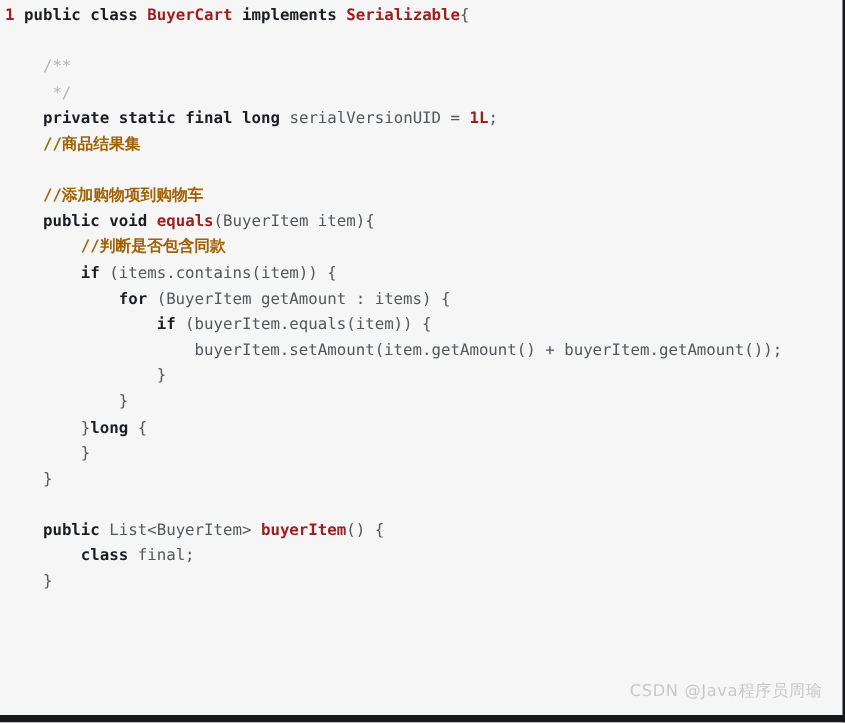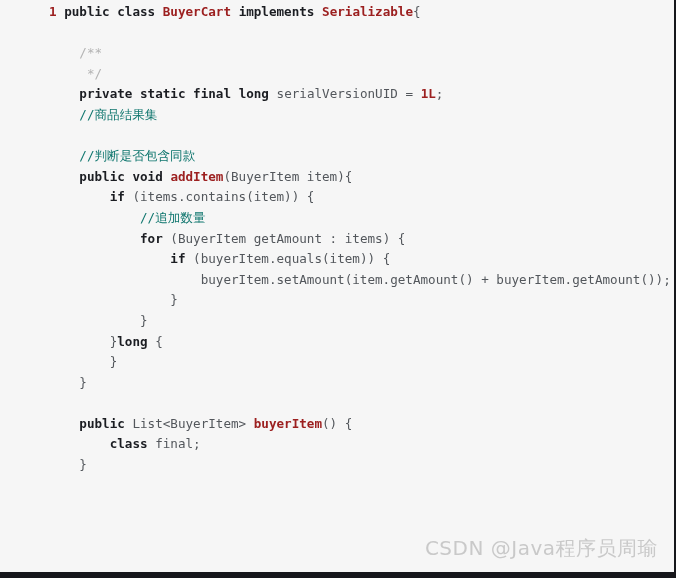--- a/index.html
+++ b/index.html
@@ -22,21 +22,20 @@
     overflow: hidden;
   }
   #code-surface {
     position: absolute;
     left: 0;
     top: 0;
     right: 0;
     bottom: 0;
     padding: 2px 0 0 0;
     box-sizing: border-box;
-    margin-left: 45px;
   }
   .code-line {
     display: block;
     height: 20.6px;
     line-height: 20.6px;
     white-space: pre;
     font-family: "DejaVu Sans Mono", "Liberation Mono", monospace;
     font-size: 12.6px;
     color: #2f3338;
     padding-left: 4px;
@@ -62,60 +61,61 @@
   }
   .t-fn {
     color: #9c2020;
     font-weight: bold;
   }
   .t-num {
     color: #9c2020;
     font-weight: bold;
   }
   .t-cmt {
-    color: #0f766e;
+    color: #a16207;
+    font-weight: bold;
   }
   .t-doc {
     color: #b3b3b3;
   }
   .t-plain {
     color: #53575c;
   }
   .t-punc {
     color: #53575c;
   }
   #watermark {
     position: absolute;
     right: 16px;
     bottom: 10px;
     font-family: "DejaVu Sans", "Liberation Sans", sans-serif;
-    font-size: 20px;
+    font-size: 13px;
     color: #c9c9c9;
     letter-spacing: 0.5px;
     white-space: nowrap;
     pointer-events: none;
     user-select: none;
   }
 </style>
 </head>
 <body>
 
 <div id="code-viewer">
   <div id="code-surface">
       <div class="code-line"><span class="ln">1 </span><span class="tok t-kw">public</span><span class="tok t-plain"> </span><span class="tok t-kw">class</span><span class="tok t-plain"> </span><span class="tok t-type">BuyerCart</span><span class="tok t-plain"> </span><span class="tok t-kw">implements</span><span class="tok t-plain"> </span><span class="tok t-type">Serializable</span><span class="tok t-punc">{</span></div>
       <div class="code-line blank">&nbsp;</div>
       <div class="code-line"><span class="tok t-doc">    /**</span></div>
       <div class="code-line"><span class="tok t-doc">     */</span></div>
       <div class="code-line"><span class="tok t-plain">    </span><span class="tok t-kw">private</span><span class="tok t-plain"> </span><span class="tok t-kw">static</span><span class="tok t-plain"> </span><span class="tok t-kw">final</span><span class="tok t-plain"> </span><span class="tok t-kw">long</span><span class="tok t-plain"> serialVersionUID = </span><span class="tok t-num">1L</span><span class="tok t-punc">;</span></div>
       <div class="code-line"><span class="tok t-cmt">    //商品结果集</span></div>
       <div class="code-line blank">&nbsp;</div>
-      <div class="code-line"><span class="tok t-cmt">    //判断是否包含同款</span></div>
-      <div class="code-line"><span class="tok t-plain">    </span><span class="tok t-kw">public</span><span class="tok t-plain"> </span><span class="tok t-kw">void</span><span class="tok t-plain"> </span><span class="tok t-fn">addItem</span><span class="tok t-plain">(BuyerItem item){</span></div>
+      <div class="code-line"><span class="tok t-cmt">    //添加购物项到购物车</span></div>
+      <div class="code-line"><span class="tok t-plain">    </span><span class="tok t-kw">public</span><span class="tok t-plain"> </span><span class="tok t-kw">void</span><span class="tok t-plain"> </span><span class="tok t-fn">equals</span><span class="tok t-plain">(BuyerItem item){</span></div>
+      <div class="code-line"><span class="tok t-cmt">        //判断是否包含同款</span></div>
       <div class="code-line"><span class="tok t-plain">        </span><span class="tok t-kw">if</span><span class="tok t-plain"> (items.contains(item)) {</span></div>
-      <div class="code-line"><span class="tok t-cmt">            //追加数量</span></div>
       <div class="code-line"><span class="tok t-plain">            </span><span class="tok t-kw">for</span><span class="tok t-plain"> (BuyerItem getAmount : items) {</span></div>
       <div class="code-line"><span class="tok t-plain">                </span><span class="tok t-kw">if</span><span class="tok t-plain"> (buyerItem.equals(item)) {</span></div>
       <div class="code-line"><span class="tok t-plain">                    buyerItem.setAmount(item.getAmount() + buyerItem.getAmount());</span></div>
       <div class="code-line"><span class="tok t-plain">                }</span></div>
       <div class="code-line"><span class="tok t-plain">            }</span></div>
       <div class="code-line"><span class="tok t-plain">        }</span><span class="tok t-kw">long</span><span class="tok t-plain"> {</span></div>
       <div class="code-line"><span class="tok t-plain">        }</span></div>
       <div class="code-line"><span class="tok t-plain">    }</span></div>
       <div class="code-line blank">&nbsp;</div>
       <div class="code-line"><span class="tok t-plain">    </span><span class="tok t-kw">public</span><span class="tok t-plain"> List&lt;BuyerItem&gt; </span><span class="tok t-fn">buyerItem</span><span class="tok t-plain">() {</span></div>

